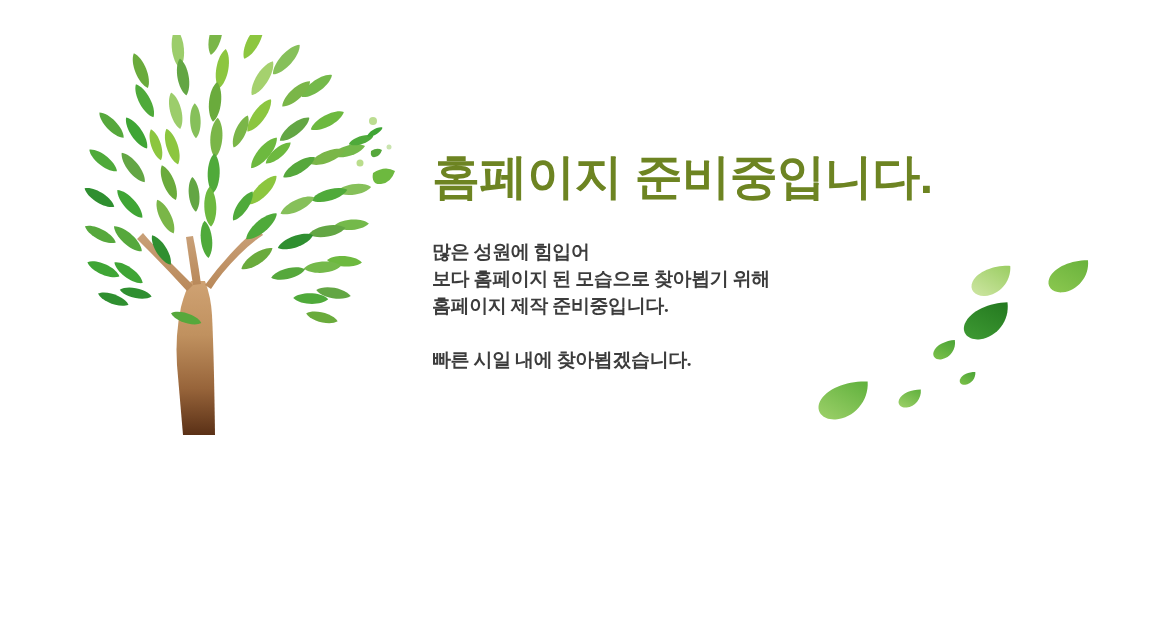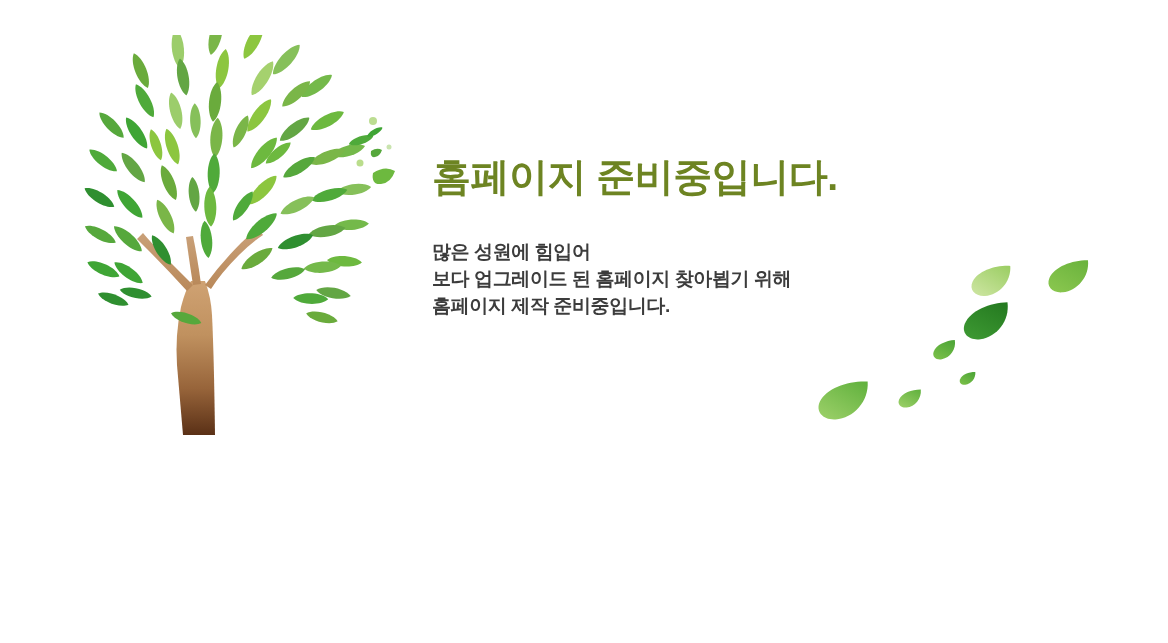--- a/index.html
+++ b/index.html
@@ -35,30 +35,31 @@
 
   
   #text-block {
     position: absolute;
     left: 432px;
     top: 152px;
     width: 520px;
   }
   #headline {
     margin: 0;
-    font-size: 39px;
+    font-size: 48px;
     line-height: 50px;
     font-weight: bold;
     letter-spacing: -0.5px;
     color: #6d8422;
     white-space: nowrap;
   }
   #body-copy {
     margin: 0;
     padding-top: 36px;
+    font-family: Liberation Serif, serif;
   }
   .body-line {
     font-size: 19px;
     line-height: 27px;
     font-weight: bold;
     letter-spacing: -0.4px;
     color: #3c3c3c;
     white-space: nowrap;
   }
   .body-line.spacer-before {
@@ -202,22 +203,23 @@
         <path d="M316 116 q6 -4 11 -1 q-2 6 -7 7 q-5 1 -4 -6 Z" fill="#56a83c"></path>
       </g>
     </svg>
   </div>
 
   <div id="text-block">
     <h1 id="headline">홈페이지 준비중입니다.</h1>
 
     <div id="body-copy">
       <div class="body-line">많은 성원에 힘입어</div>
-      <div class="body-line">보다 업그레이드 된 홈페이지 찾아뵙기 위해</div>
+      <div class="body-line">보다 홈페이지 된 모습으로 찾아뵙기 위해</div>
       <div class="body-line">홈페이지 제작 준비중입니다.</div>
+      <div class="body-line spacer-before">빠른 시일 내에 찾아뵙겠습니다.</div>
     </div>
   </div>
 
   <div id="floating-leaves">
     <svg viewBox="0 0 300 200" xmlns="http://www.w3.org/2000/svg" aria-hidden="true">
       <defs>
 
         <symbol id="dropLeaf" viewBox="0 0 100 70">
           <path d="M96 4 C62 0 22 10 8 34 C-2 52 12 68 34 68 C66 68 96 40 96 4 Z"></path>
         </symbol>

